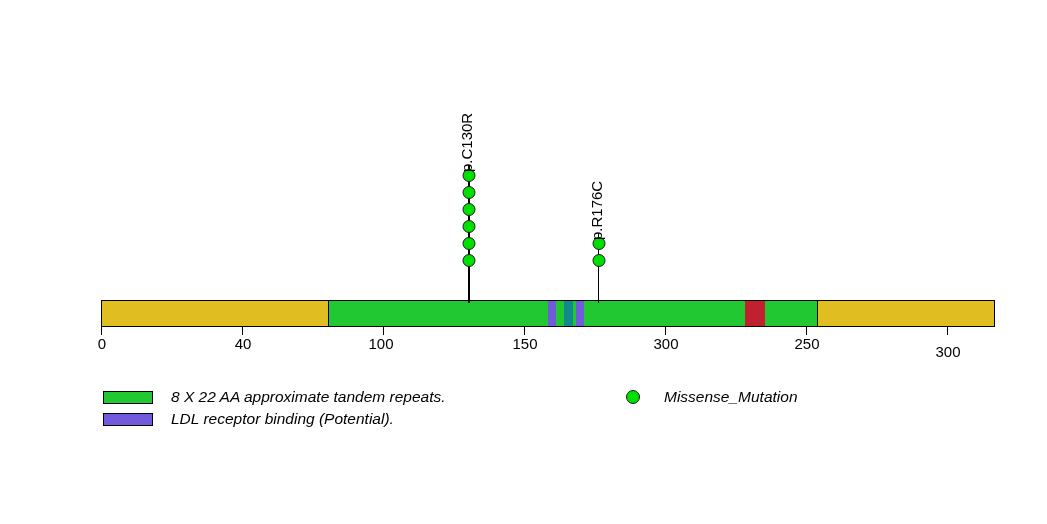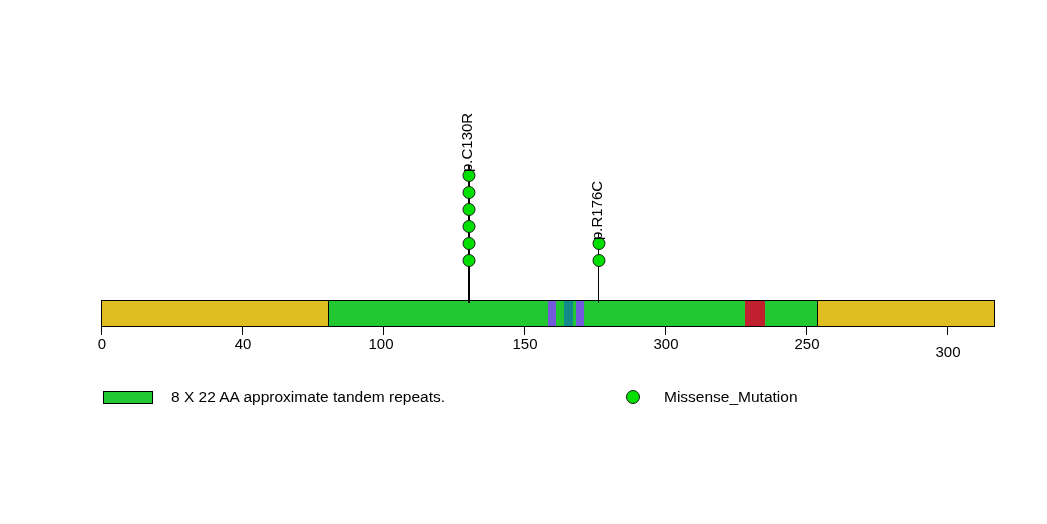--- a/index.html
+++ b/index.html
@@ -88,20 +88,21 @@
   
   #domain-legend {
     position: absolute;
     left: 103px;
     top: 386px;
   }
   .legend-row {
     display: flex;
     align-items: center;
     height: 22px;
+    font-style: italic;
   }
   .legend-swatch {
     width: 50px;
     height: 13px;
     box-sizing: border-box;
     border: 1.3px solid #000000;
     flex: 0 0 auto;
   }
   .legend-text {
     margin-left: 18px;
@@ -176,20 +177,24 @@
       <div class="lolli-dot" title="p.R176C" style="left: 598.67px; top: 236.5px; background: rgb(0, 224, 0);"></div>
       <div class="lolli-dot" title="p.R176C" style="left: 598.67px; top: 253.5px; background: rgb(0, 224, 0);"></div>
       <div class="lolli-label" style="left: 604.02px; top: 225px;">p.R176C</div>
     </div>
 
   <div id="domain-legend">
       <div class="legend-row">
         <div class="legend-swatch" style="background: rgb(34, 200, 50);"></div>
         <div class="legend-text">8 X 22 AA approximate tandem repeats.</div>
       </div>
+      <div class="legend-row">
+        <div class="legend-swatch" style="background: rgb(115, 89, 220);"></div>
+        <div class="legend-text">LDL receptor binding (Potential).</div>
+      </div>
     </div>
 
   <div id="mutation-legend">
       <div class="legend-row">
         <div class="legend-dot" style="background: rgb(0, 224, 0);"></div>
         <div class="legend-dot-text">Missense_Mutation</div>
       </div>
     </div>
 
 </div>

